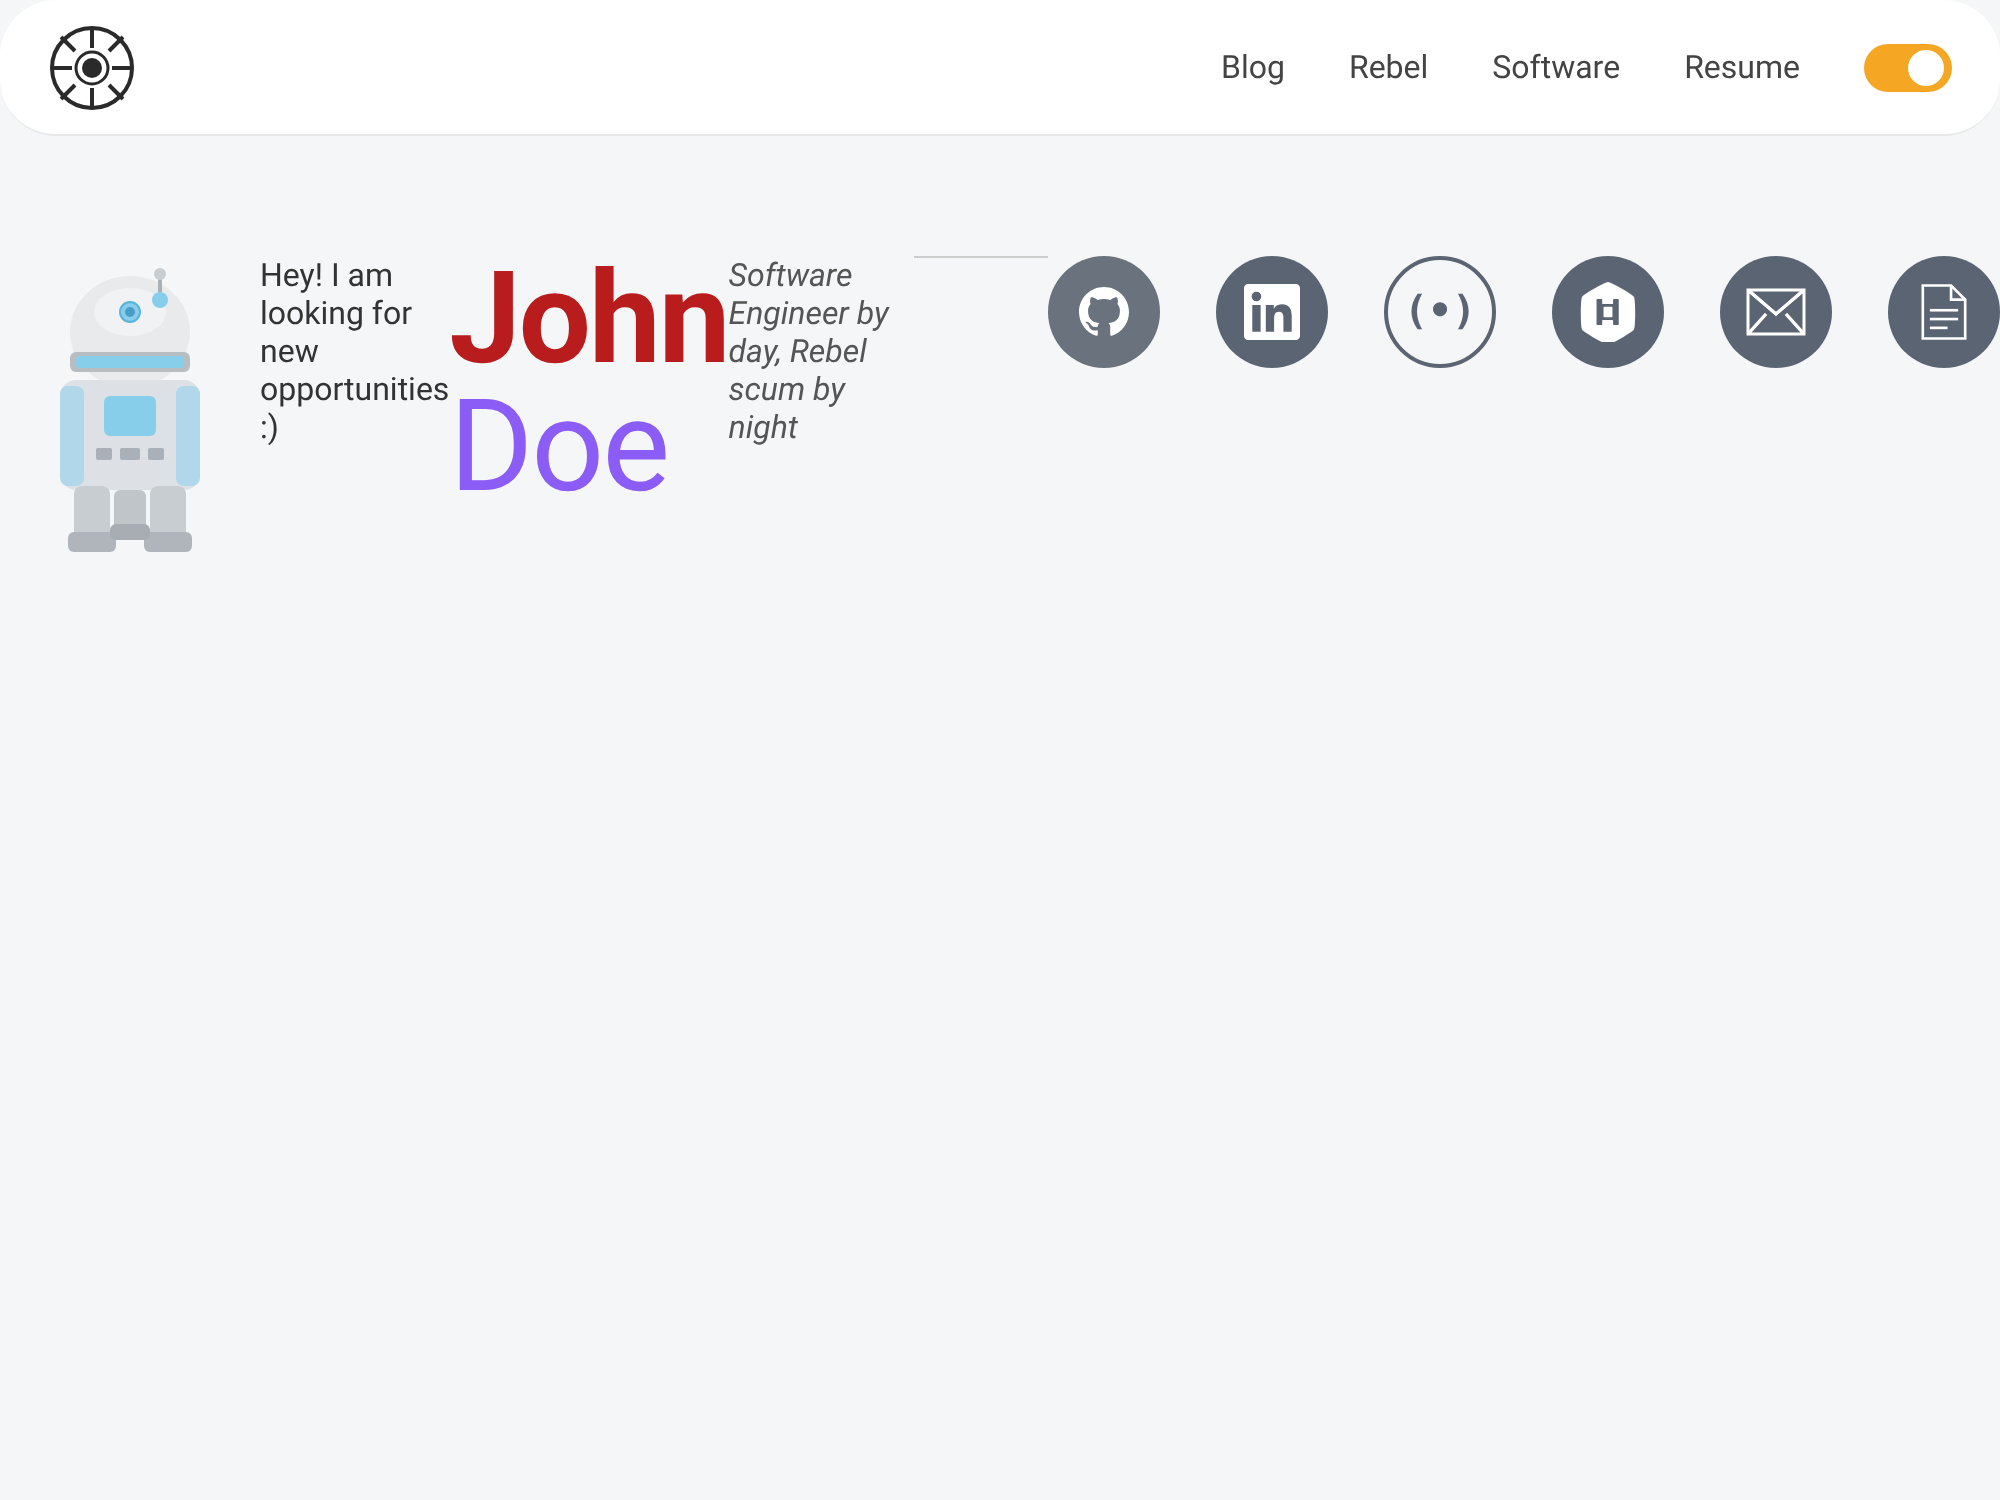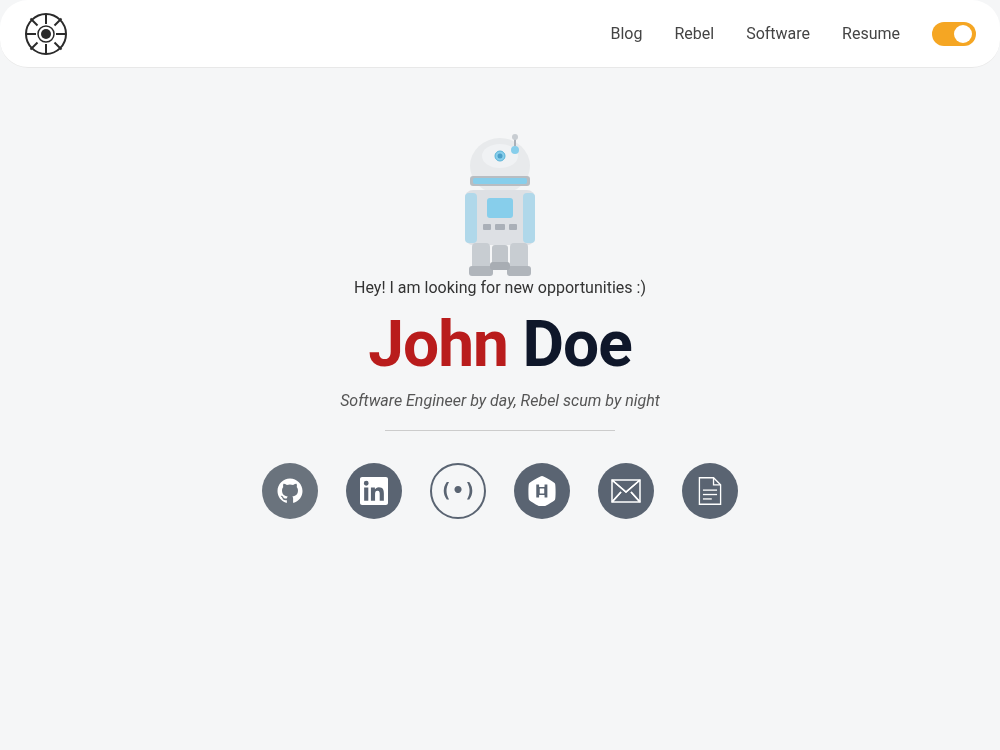--- a/index.html
+++ b/index.html
@@ -57,22 +57,22 @@
       right: 4px;
       width: 18px;
       height: 18px;
       background: #fff;
       border-radius: 50%;
     }
 
     
     main {
       display: flex;
-      flex-direction: column;
-      align-items: center;
+      flex-direction: row;
+      align-items: flex-start;
       padding-top: 60px;
     }
 
     
     .looking-text {
       font-size: 16px;
       color: #333;
       margin-bottom: 16px;
     }
 
@@ -81,22 +81,22 @@
       font-weight: 300;
       letter-spacing: -1px;
       margin-bottom: 14px;
       line-height: 1;
     }
     .name-first {
       color: #b91c1c;
       font-weight: 700;
     }
     .name-last {
-      color: #0f172a;
-      font-weight: 700;
+      color: #8b5cf6;
+      font-weight: 400;
     }
 
     .subtitle {
       font-style: italic;
       color: #555;
       font-size: 16px;
       margin-bottom: 20px;
     }
 
     .divider {

